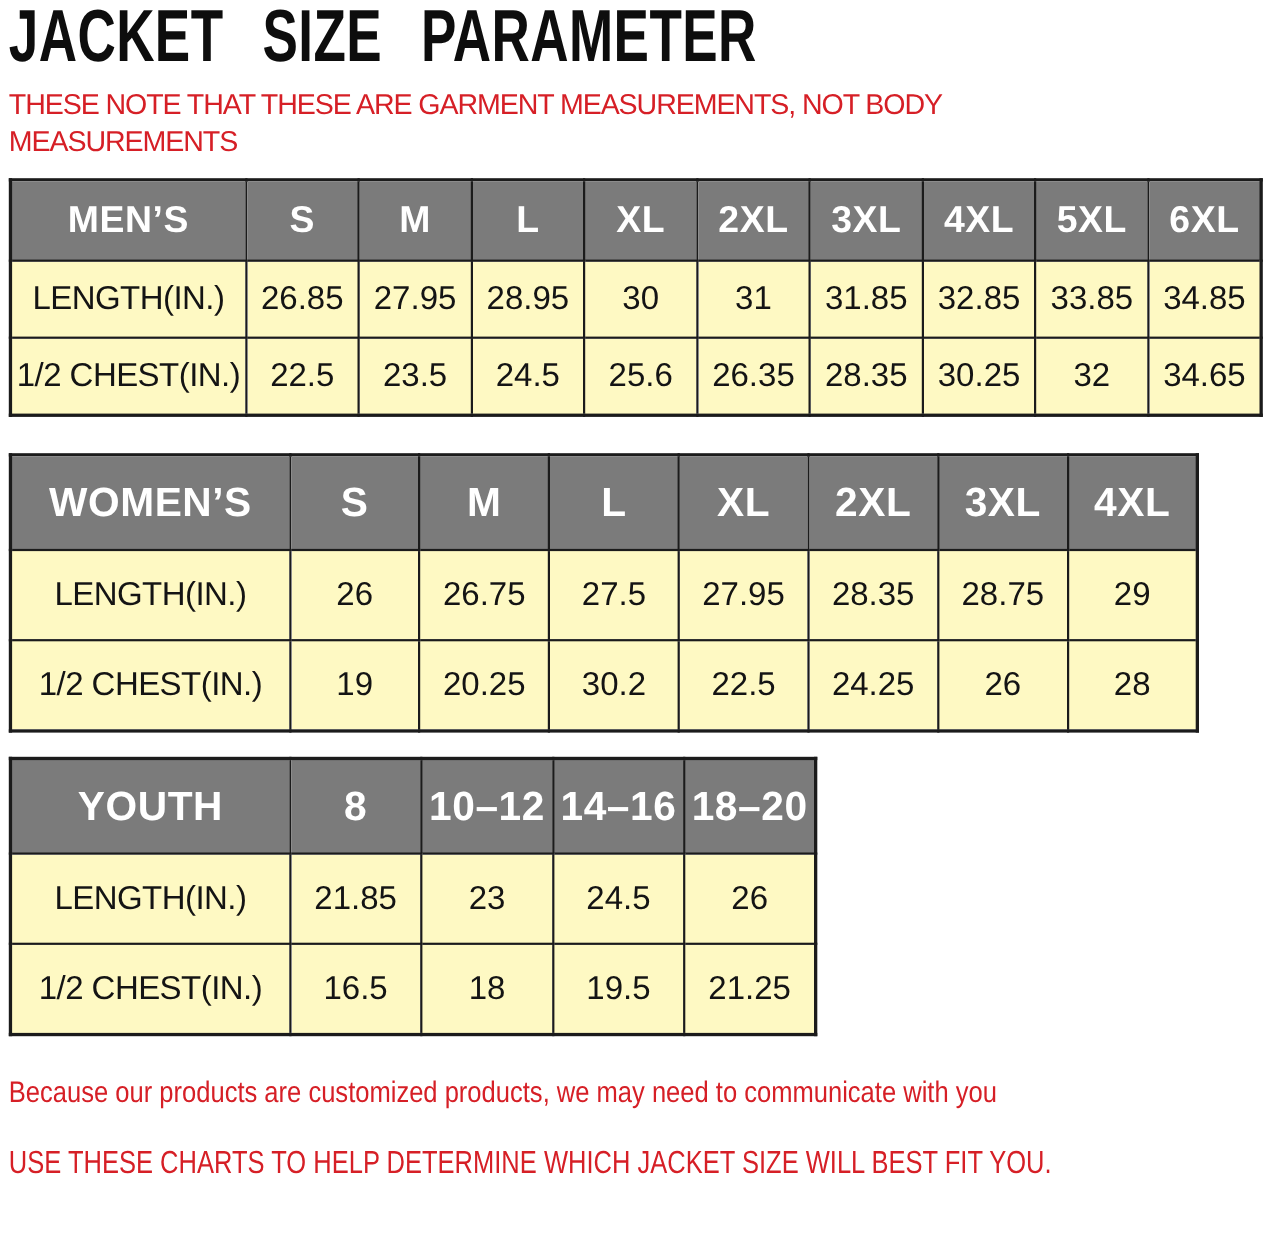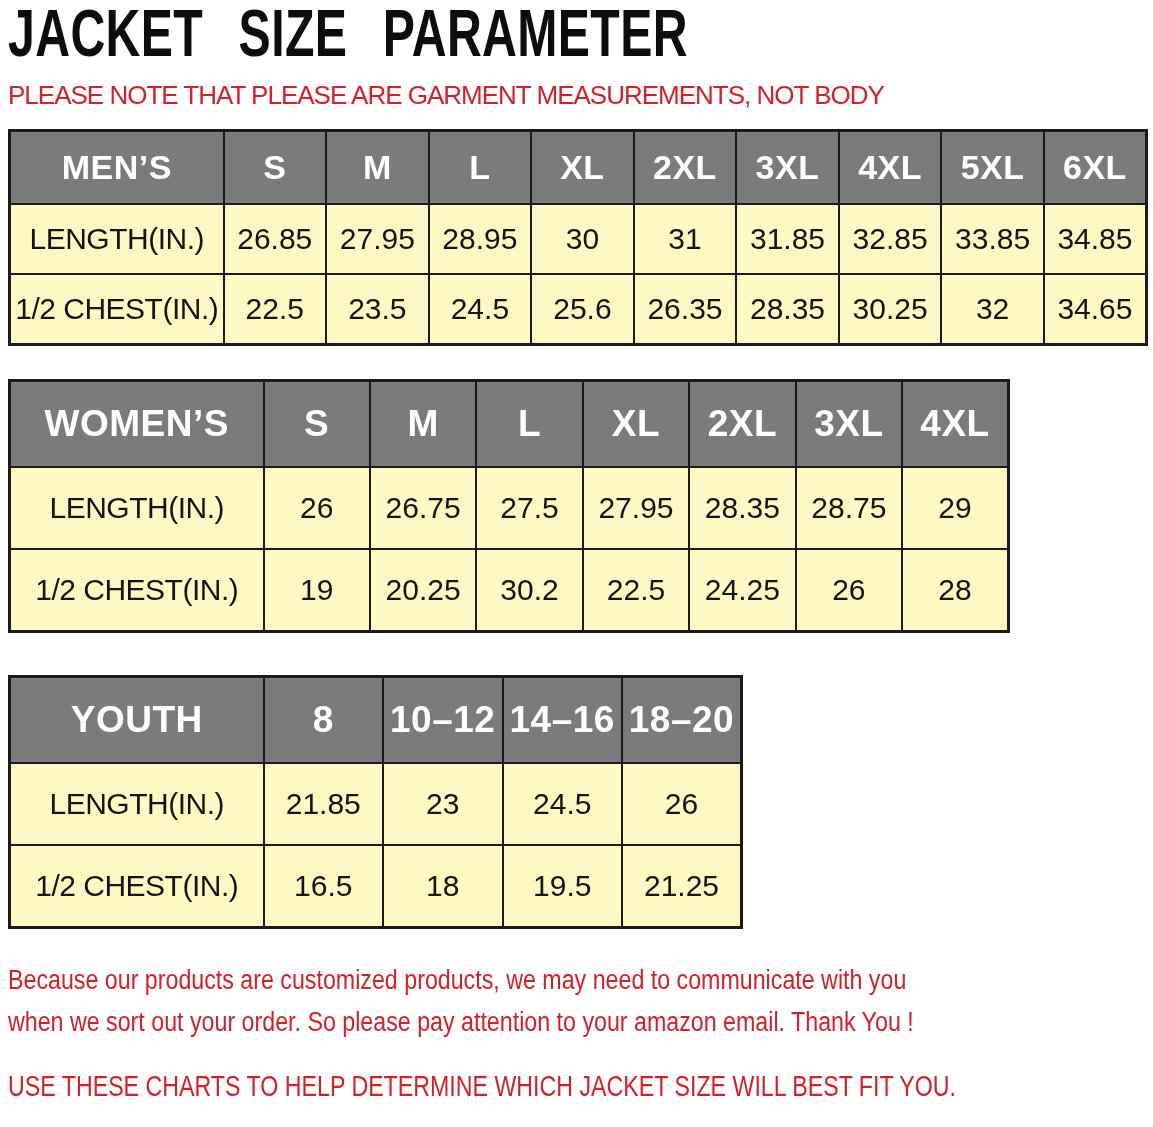--- a/index.html
+++ b/index.html
@@ -47,25 +47,25 @@
     background:var(--gray);color:#ffffff;
     font-weight:700;letter-spacing:0.5px;
   }
   table.size-table td{background:#fef9c3;color:var(--ink);font-size:30px;}
   td.row-label{font-size:29px;letter-spacing:-0.5px;}
 
   .t0{width:1140px;margin-top:17px;}
   .t0 th{height:71px;font-size:34px;}
   .t0 td{height:68px;}
 
-  .t1{width:1002px;margin-top:33px;}
+  .t1{width:1082px;margin-top:33px;}
   .t1 th{height:84px;font-size:37px;}
   .t1 td{height:80px;}
 
-  .t2{width:735px;margin-top:42px;}
+  .t2{width:735px;margin-top:22px;}
   .t2 th{height:84px;font-size:37px;}
   .t2 td{height:80px;}
 
   
   .footer-para{margin-top:30px;color:var(--red);font-size:27px;line-height:42px;}
   .footer-para .fline{display:block;white-space:nowrap;}
   .footer-para .fline-inner{
     display:inline-block;transform:scaleX(0.86);transform-origin:0 50%;
     white-space:nowrap;
   }
@@ -76,21 +76,22 @@
   }
 </style>
 </head>
 <body>
 
 <div class="page">
 
   <h1 class="title"><span class="title-inner">JACKET SIZE PARAMETER</span></h1>
 
   <div class="note">
-    <div class="nline">PLEASE NOTE THAT PLEASE ARE GARMENT MEASUREMENTS, NOT BODY</div>
+    <div class="nline">THESE NOTE THAT THESE ARE GARMENT MEASUREMENTS, NOT BODY</div>
+    <div class="nline">MEASUREMENTS</div>
   </div>
 
   <table class="size-table t0">
       <colgroup>
         <col style="width: 214px;">
         <col>
         <col>
         <col>
         <col>
         <col>
@@ -218,18 +219,17 @@
           <td>16.5</td>
           <td>18</td>
           <td>19.5</td>
           <td>21.25</td>
         </tr>
       </tbody>
     </table>
 
   <div class="footer-para">
     <span class="fline"><span class="fline-inner">Because our products are customized products, we may need to communicate with you</span></span>
-    <span class="fline"><span class="fline-inner">when we sort out your order. So please pay attention to your amazon email. Thank You !</span></span>
   </div>
 
   <div class="advice"><span class="advice-inner">USE THESE CHARTS TO HELP DETERMINE WHICH JACKET SIZE WILL BEST FIT YOU.</span></div>
 
 </div>
 
 </body></html>

